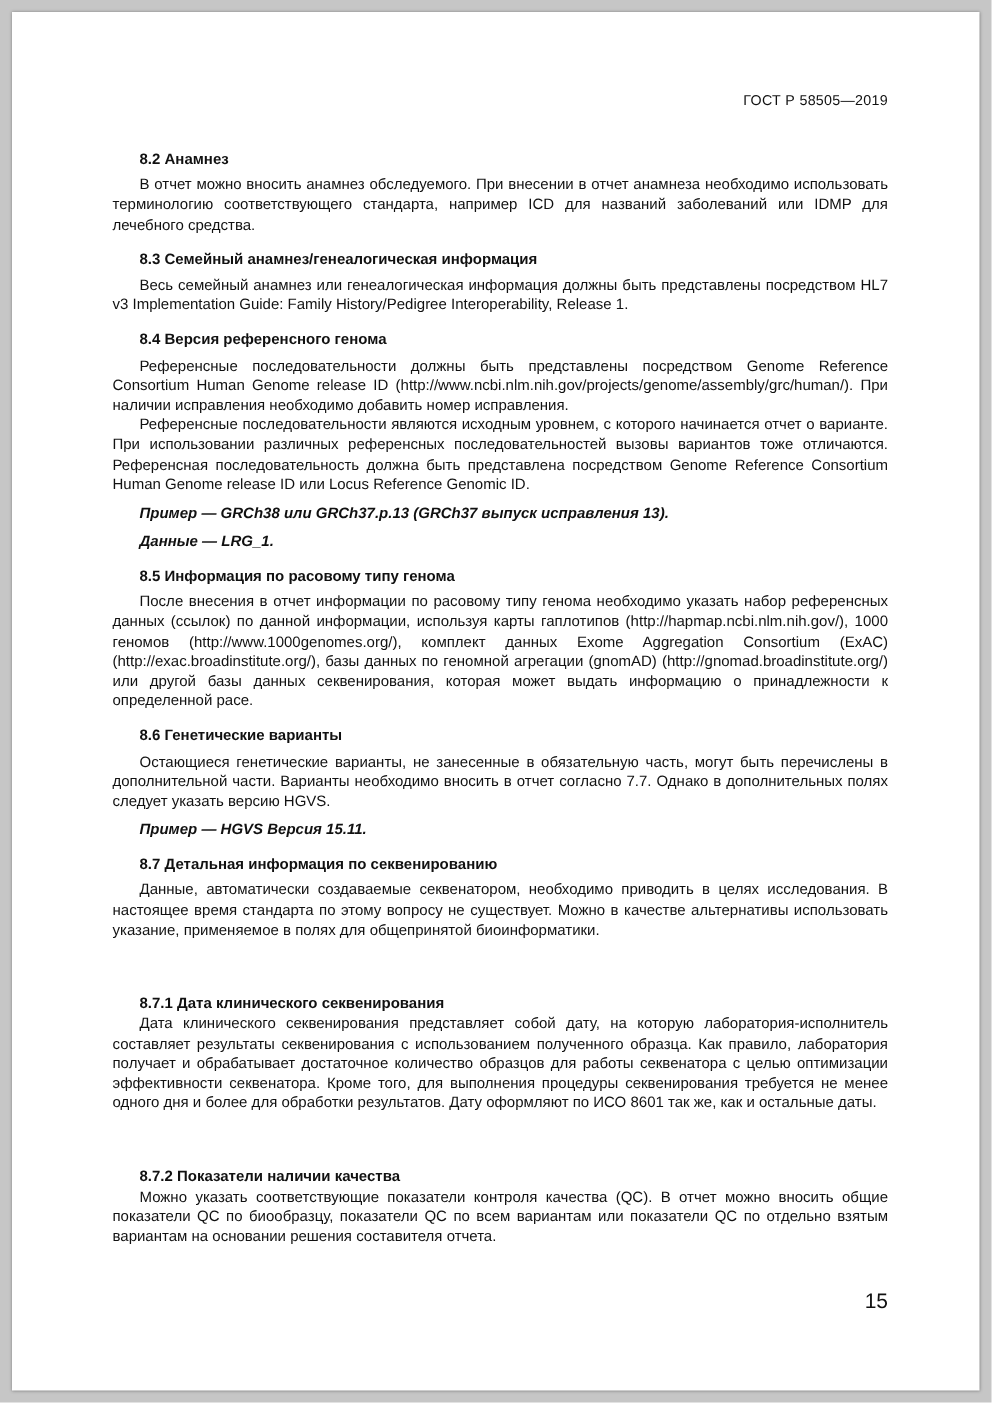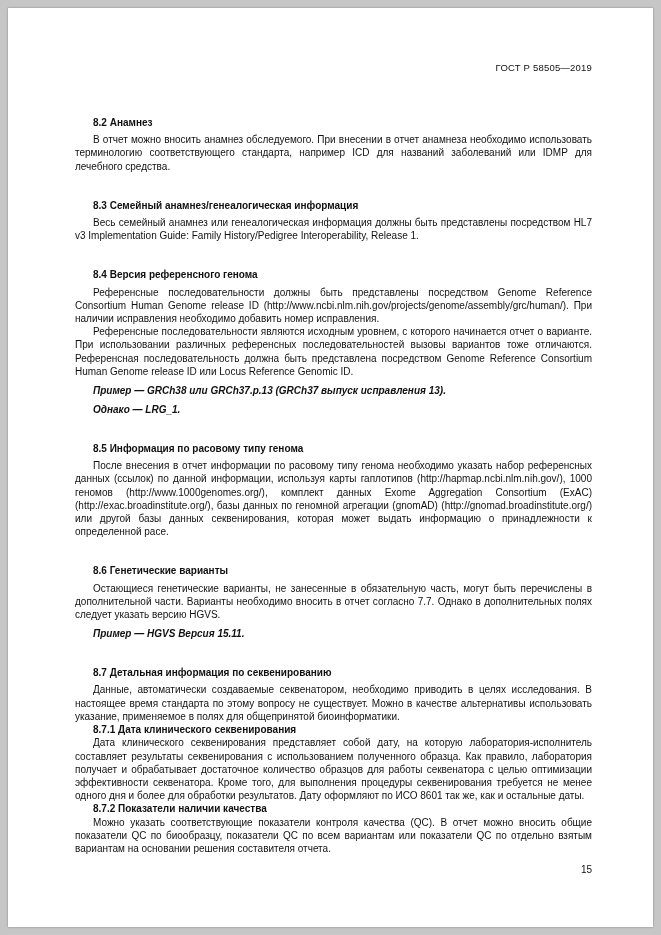--- a/index.html
+++ b/index.html
@@ -25,68 +25,69 @@
   }
   .content {
     position: absolute;
     top: 82px; left: 67px; right: 61px;
   }
   .heading {
     font-weight: bold;
     font-size: 10px;
     line-height: 13.2px;
     text-indent: 18px;
-    margin-top: 26px;
+    margin-top: 10px;
     margin-bottom: 4px;
   }
   .subheading {
     font-weight: bold;
     font-size: 10px;
     line-height: 13.2px;
     text-indent: 18px;
+    margin-top: 36px;
   }
   .para {
     font-size: 10px;
     line-height: 13.2px;
     text-align: justify;
     text-indent: 18px;
   }
   .example {
     font-weight: bold;
     font-style: italic;
     font-size: 10px;
     line-height: 12px;
     text-indent: 18px;
     margin: 7px 0;
   }
   .page-number {
     position: absolute;
     bottom: 52px; right: 61px;
-    font-size: 10px;
+    font-size: 14px;
   }
 </style>
 </head>
 <body>
 
 <div class="page">
 
   <div class="doc-header">
     <span>ГОСТ Р 58505—2019</span>
   </div>
 
   <div class="content">
     <div class="heading">8.2 Анамнез</div>
     <div class="para">В отчет можно вносить анамнез обследуемого. При внесении в отчет анамнеза необходимо использовать терминологию соответствующего стандарта, например ICD для названий заболеваний или IDMP для лечебного средства.</div>
     <div class="heading">8.3 Семейный анамнез/генеалогическая информация</div>
     <div class="para">Весь семейный анамнез или генеалогическая информация должны быть представлены посредством HL7 v3 Implementation Guide: Family History/Pedigree Interoperability, Release 1.</div>
     <div class="heading">8.4 Версия референсного генома</div>
     <div class="para">Референсные последовательности должны быть представлены посредством Genome Reference Consortium Human Genome release ID (http://www.ncbi.nlm.nih.gov/projects/genome/assembly/grc/human/). При наличии исправления необходимо добавить номер исправления.</div>
     <div class="para">Референсные последовательности являются исходным уровнем, с которого начинается отчет о варианте. При использовании различных референсных последовательностей вызовы вариантов тоже отличаются. Референсная последовательность должна быть представлена посредством Genome Reference Consortium Human Genome release ID или Locus Reference Genomic ID.</div>
     <div class="example">Пример — GRCh38 или GRCh37.p.13 (GRCh37 выпуск исправления 13).</div>
-    <div class="example">Однако — LRG_1.</div>
+    <div class="example">Данные — LRG_1.</div>
     <div class="heading">8.5 Информация по расовому типу генома</div>
     <div class="para">После внесения в отчет информации по расовому типу генома необходимо указать набор референсных данных (ссылок) по данной информации, используя карты гаплотипов (http://hapmap.ncbi.nlm.nih.gov/), 1000 геномов (http://www.1000genomes.org/), комплект данных Exome Aggregation Consortium (ExAC) (http://exac.broadinstitute.org/), базы данных по геномной агрегации (gnomAD) (http://gnomad.broadinstitute.org/) или другой базы данных секвенирования, которая может выдать информацию о принадлежности к определенной расе.</div>
     <div class="heading">8.6 Генетические варианты</div>
     <div class="para">Остающиеся генетические варианты, не занесенные в обязательную часть, могут быть перечислены в дополнительной части. Варианты необходимо вносить в отчет согласно 7.7. Однако в дополнительных полях следует указать версию HGVS.</div>
     <div class="example">Пример — HGVS Версия 15.11.</div>
     <div class="heading">8.7 Детальная информация по секвенированию</div>
     <div class="para">Данные, автоматически создаваемые секвенатором, необходимо приводить в целях исследования. В настоящее время стандарта по этому вопросу не существует. Можно в качестве альтернативы использовать указание, применяемое в полях для общепринятой биоинформатики.</div>
     <div class="subheading">8.7.1 Дата клинического секвенирования</div>
     <div class="para">Дата клинического секвенирования представляет собой дату, на которую лаборатория-исполнитель составляет результаты секвенирования с использованием полученного образца. Как правило, лаборатория получает и обрабатывает достаточное количество образцов для работы секвенатора с целью оптимизации эффективности секвенатора. Кроме того, для выполнения процедуры секвенирования требуется не менее одного дня и более для обработки результатов. Дату оформляют по ИСО 8601 так же, как и остальные даты.</div>
     <div class="subheading">8.7.2 Показатели наличии качества</div>

